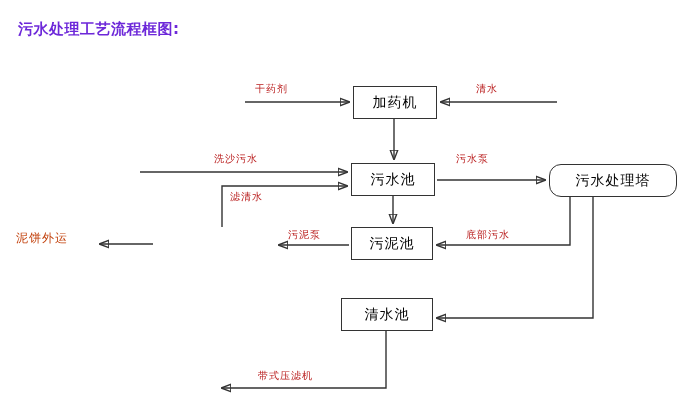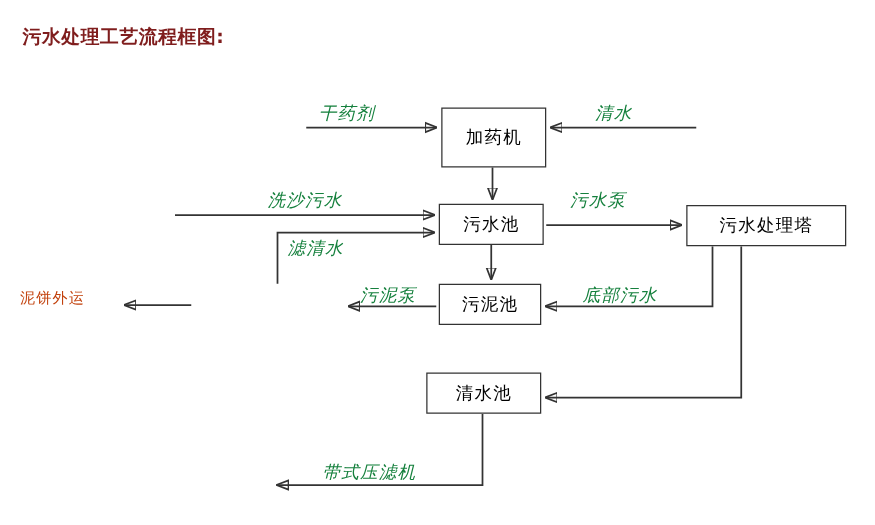--- a/index.html
+++ b/index.html
@@ -16,44 +16,43 @@
     height: 420px;
     background: #ffffff;
     overflow: hidden;
   }
   #title {
     position: absolute;
     left: 18px;
     top: 20px;
     font-size: 15px;
     font-weight: bold;
-    color: #7f1d1d;
+    color: #6d28d9;
     letter-spacing: 0.5px;
     white-space: nowrap;
   }
   .node {
     position: absolute;
     box-sizing: border-box;
     border: 1.4px solid #333333;
     background: #ffffff;
     color: #000000;
     font-size: 14px;
     display: flex;
     align-items: center;
     justify-content: center;
     white-space: nowrap;
     letter-spacing: 1px;
   }
   .edge-label {
     position: absolute;
-    font-size: 14px;
-    color: #15803d;
+    font-size: 10px;
+    color: #b91c1c;
     white-space: nowrap;
     letter-spacing: 1px;
-    font-style: italic;
   }
   .term-label {
     position: absolute;
     font-size: 12px;
     color: #c2410c;
     white-space: nowrap;
     letter-spacing: 1px;
   }
   svg.wires {
     position: absolute;
@@ -101,29 +100,29 @@
 
     <line x1="153" y1="244" x2="100" y2="244" marker-end="url(#arrR)"></line>
 
     <path d="M 570 197 L 570 245 L 437 245" marker-end="url(#arrR)"></path>
 
     <path d="M 593 197 L 593 318 L 437 318" marker-end="url(#arrR)"></path>
 
     <path d="M 386 331 L 386 388 L 222 388" marker-end="url(#arrR)"></path>
   </svg>
 
-  <div class="node" style="left:353px; top:86px; width:84px; height:48px;">
+  <div class="node" style="left:353px; top:86px; width:84px; height:33px;">
     <span>加药机</span>
   </div>
 
   <div class="node" style="left:351px; top:163px; width:84px; height:33px;">
     <span>污水池</span>
   </div>
 
-  <div class="node" style="left:549px; top:164px; width:128px; height:33px;">
+  <div class="node" style="left:549px; top:164px; width:128px; height:33px;border-radius:12px;">
     <span>污水处理塔</span>
   </div>
 
 
   <div class="node" style="left:351px; top:227px; width:82px; height:33px;">
     <span>污泥池</span>
   </div>
 
   <div class="node" style="left:341px; top:298px; width:92px; height:33px;">
     <span>清水池</span>

